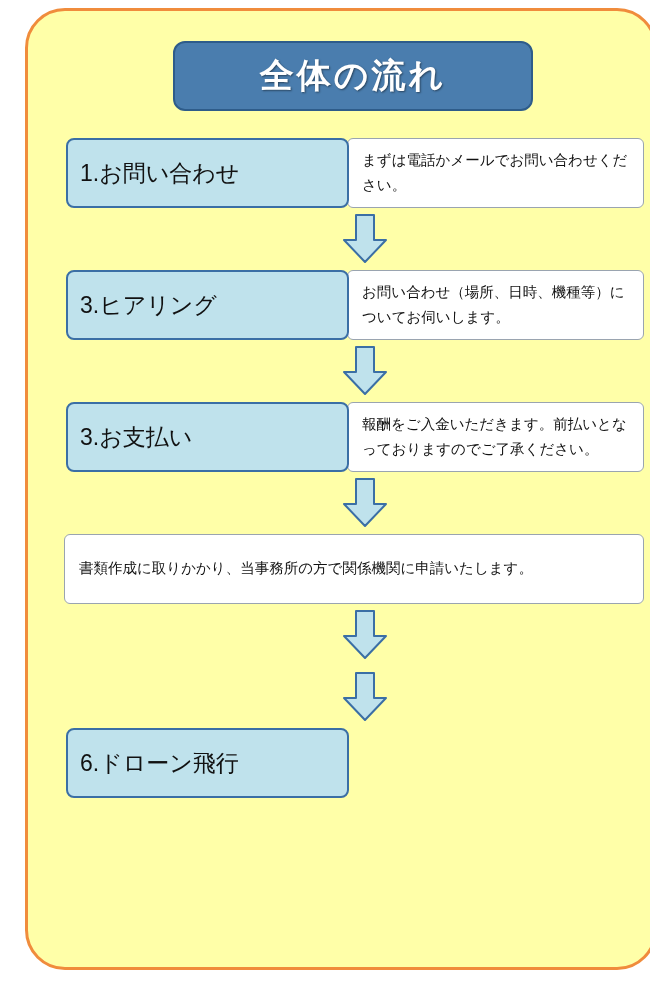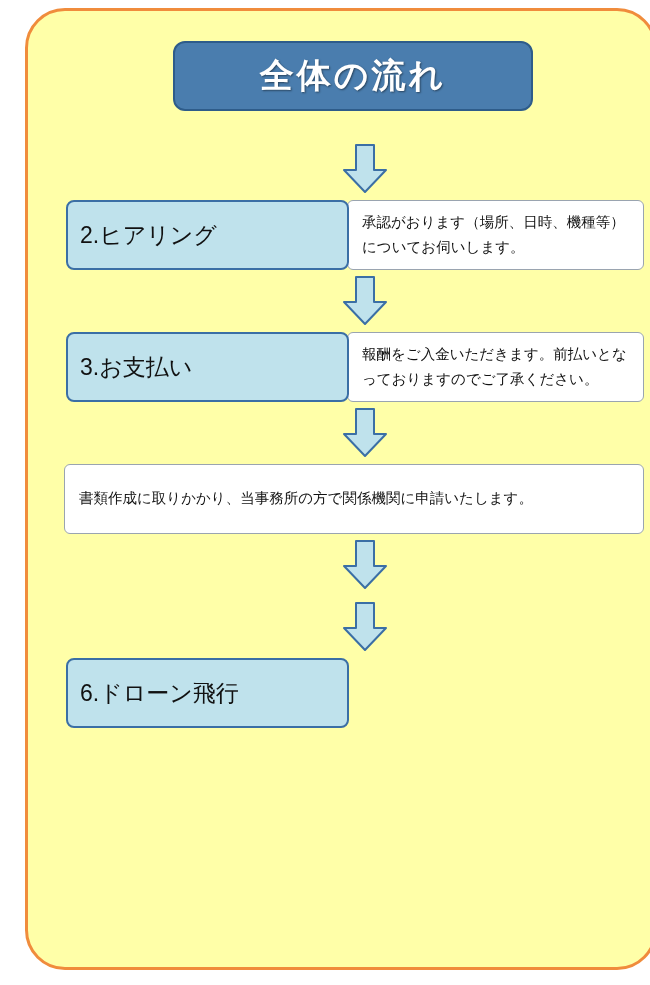--- a/index.html
+++ b/index.html
@@ -126,32 +126,36 @@
 
 <div id="page">
   <div id="panel">
 
     <div id="title-banner">
       <span class="title-text">全体の流れ</span>
     </div>
 
     <div id="steps">
 
-
-      <div class="arrow-wrap">
-        <div class="arrow">
-          <svg width="46" height="50" viewBox="0 0 46 50" xmlns="http://www.w3.org/2000/svg">
-            <polygon points="14,1 32,1 32,26 44,26 23,48 2,26 14,26" fill="#bfe2ec" stroke="#3b6fa5" stroke-width="2" stroke-linejoin="round"></polygon>
-          </svg>
-        </div>
-      </div>
-
-      <div class="step-row">
-        <div class="step-label">2.ヒアリング</div>
-        <div class="step-desc">承認がおります（場所、日時、機種等）についてお伺いします。</div>
+      <div class="step-row step-1">
+        <div class="step-label">1.お問い合わせ</div>
+        <div class="step-desc">まずは電話かメールでお問い合わせください。</div>
+      </div>
+
+      <div class="arrow-wrap">
+        <div class="arrow">
+          <svg width="46" height="50" viewBox="0 0 46 50" xmlns="http://www.w3.org/2000/svg">
+            <polygon points="14,1 32,1 32,26 44,26 23,48 2,26 14,26" fill="#bfe2ec" stroke="#3b6fa5" stroke-width="2" stroke-linejoin="round"></polygon>
+          </svg>
+        </div>
+      </div>
+
+      <div class="step-row">
+        <div class="step-label">3.ヒアリング</div>
+        <div class="step-desc">お問い合わせ（場所、日時、機種等）についてお伺いします。</div>
       </div>
 
       <div class="arrow-wrap">
         <div class="arrow">
           <svg width="46" height="50" viewBox="0 0 46 50" xmlns="http://www.w3.org/2000/svg">
             <polygon points="14,1 32,1 32,26 44,26 23,48 2,26 14,26" fill="#bfe2ec" stroke="#3b6fa5" stroke-width="2" stroke-linejoin="round"></polygon>
           </svg>
         </div>
       </div>
 

